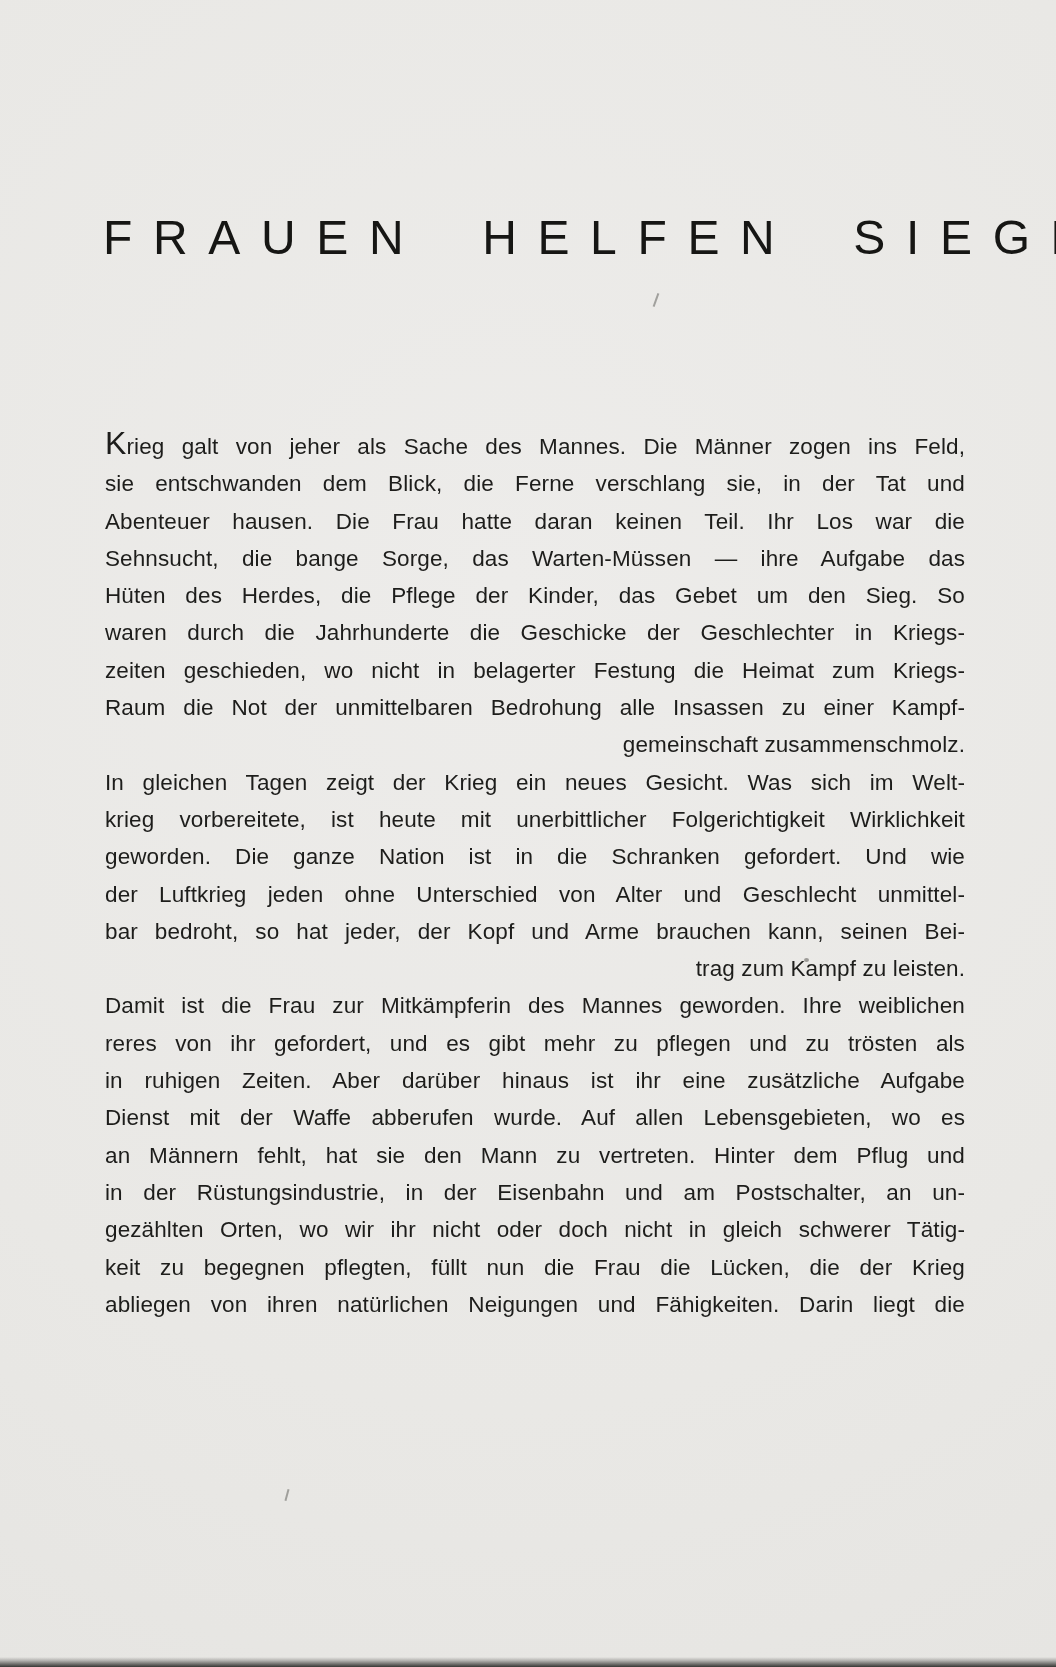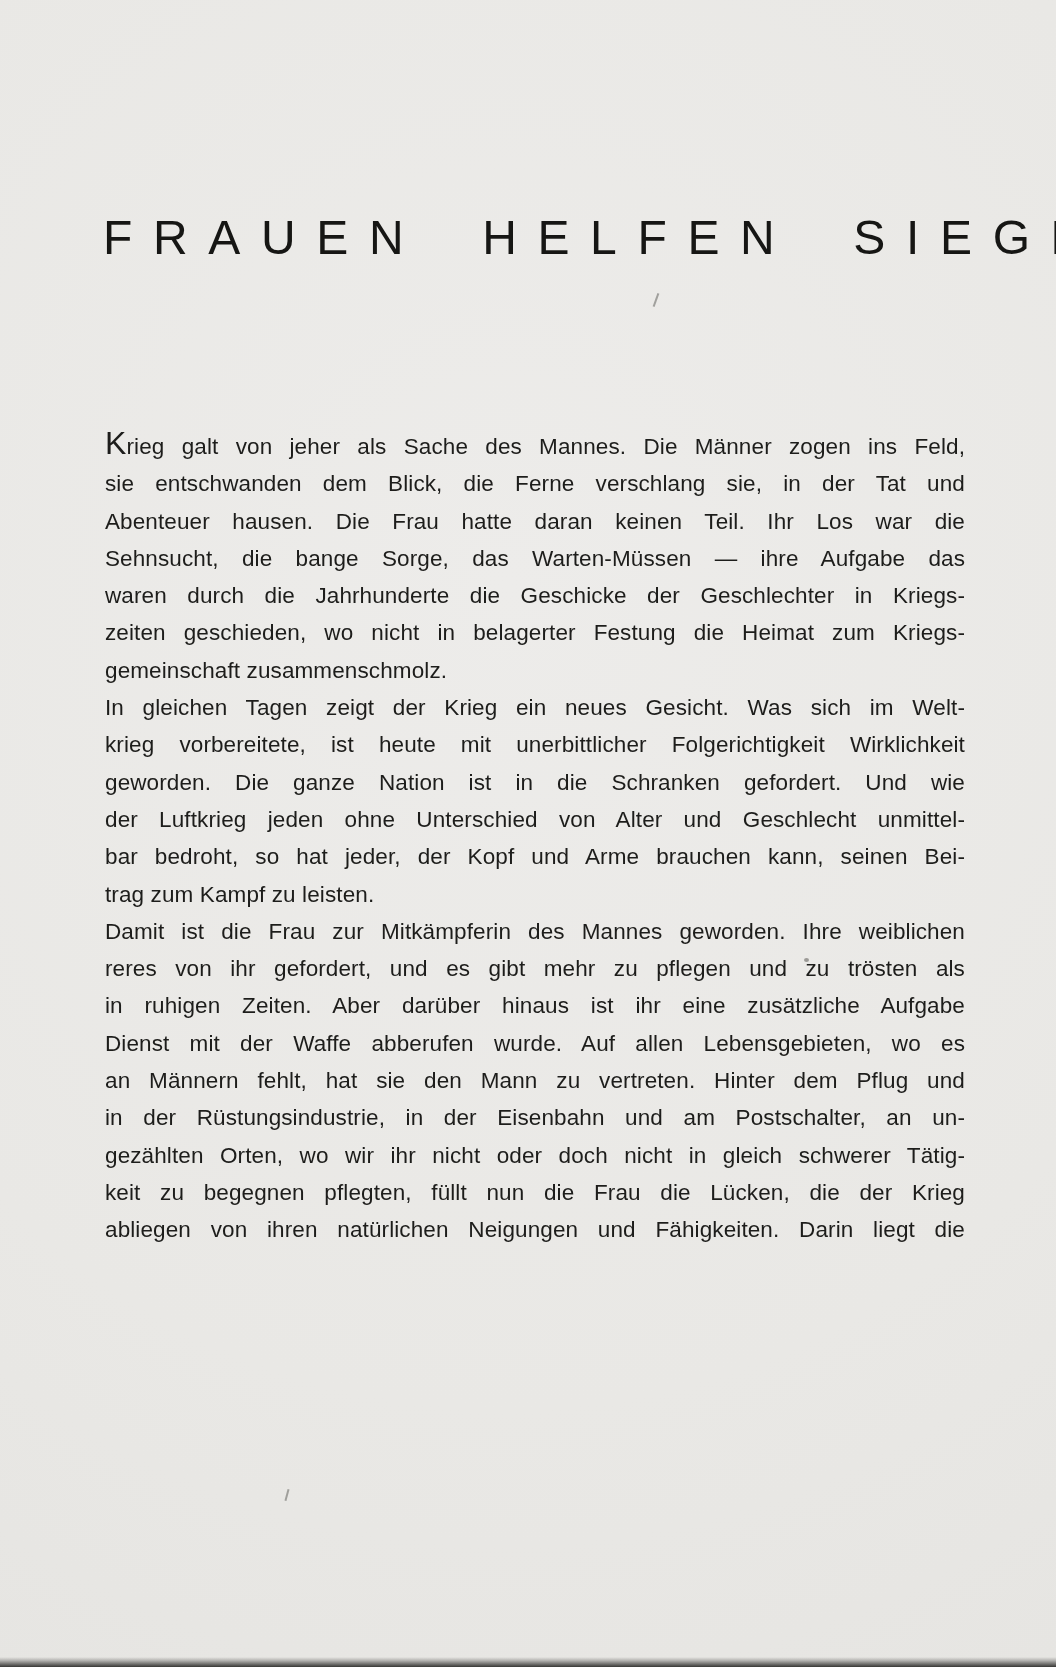--- a/index.html
+++ b/index.html
@@ -34,21 +34,21 @@
     position: absolute;
     left: 105px;
     top: 428px;
     width: 860px;
   }
   .body-line {
     font-size: 22.5px;
     line-height: 37.3px;
     height: 37.3px;
     letter-spacing: 0.005em;
-    text-align: left;
+    text-align: right;
     white-space: normal;
     color: #1d1d1b;
   }
   .body-line.justified {
     text-align: justify;
     text-align-last: justify;
   }
   .initial-cap {
     font-size: 32px;
     line-height: 0;
@@ -85,22 +85,24 @@
 
 <div class="page">
 
   <h1 class="title">FRAUEN HELFEN SIEGEN</h1>
 
   <div class="body-block">
       <div class="body-line justified"><span class="initial-cap">K</span>rieg galt von jeher als Sache des Mannes. Die Männer zogen ins Feld,</div>
       <div class="body-line justified">sie entschwanden dem Blick, die Ferne verschlang sie, in der Tat und</div>
       <div class="body-line justified">Abenteuer hausen. Die Frau hatte daran keinen Teil. Ihr Los war die</div>
       <div class="body-line justified">Sehnsucht, die bange Sorge, das Warten-Müssen — ihre Aufgabe das</div>
+      <div class="body-line justified">Hüten des Herdes, die Pflege der Kinder, das Gebet um den Sieg. So</div>
       <div class="body-line justified">waren durch die Jahrhunderte die Geschicke der Geschlechter in Kriegs-</div>
       <div class="body-line justified">zeiten geschieden, wo nicht in belagerter Festung die Heimat zum Kriegs-</div>
+      <div class="body-line justified">Raum die Not der unmittelbaren Bedrohung alle Insassen zu einer Kampf-</div>
       <div class="body-line">gemeinschaft zusammenschmolz.</div>
       <div class="body-line justified">In gleichen Tagen zeigt der Krieg ein neues Gesicht. Was sich im Welt-</div>
       <div class="body-line justified">krieg vorbereitete, ist heute mit unerbittlicher Folgerichtigkeit Wirklichkeit</div>
       <div class="body-line justified">geworden. Die ganze Nation ist in die Schranken gefordert. Und wie</div>
       <div class="body-line justified">der Luftkrieg jeden ohne Unterschied von Alter und Geschlecht unmittel-</div>
       <div class="body-line justified">bar bedroht, so hat jeder, der Kopf und Arme brauchen kann, seinen Bei-</div>
       <div class="body-line">trag zum Kampf zu leisten.</div>
       <div class="body-line justified">Damit ist die Frau zur Mitkämpferin des Mannes geworden. Ihre weiblichen</div>
       <div class="body-line justified">reres von ihr gefordert, und es gibt mehr zu pflegen und zu trösten als</div>
       <div class="body-line justified">in ruhigen Zeiten. Aber darüber hinaus ist ihr eine zusätzliche Aufgabe</div>

